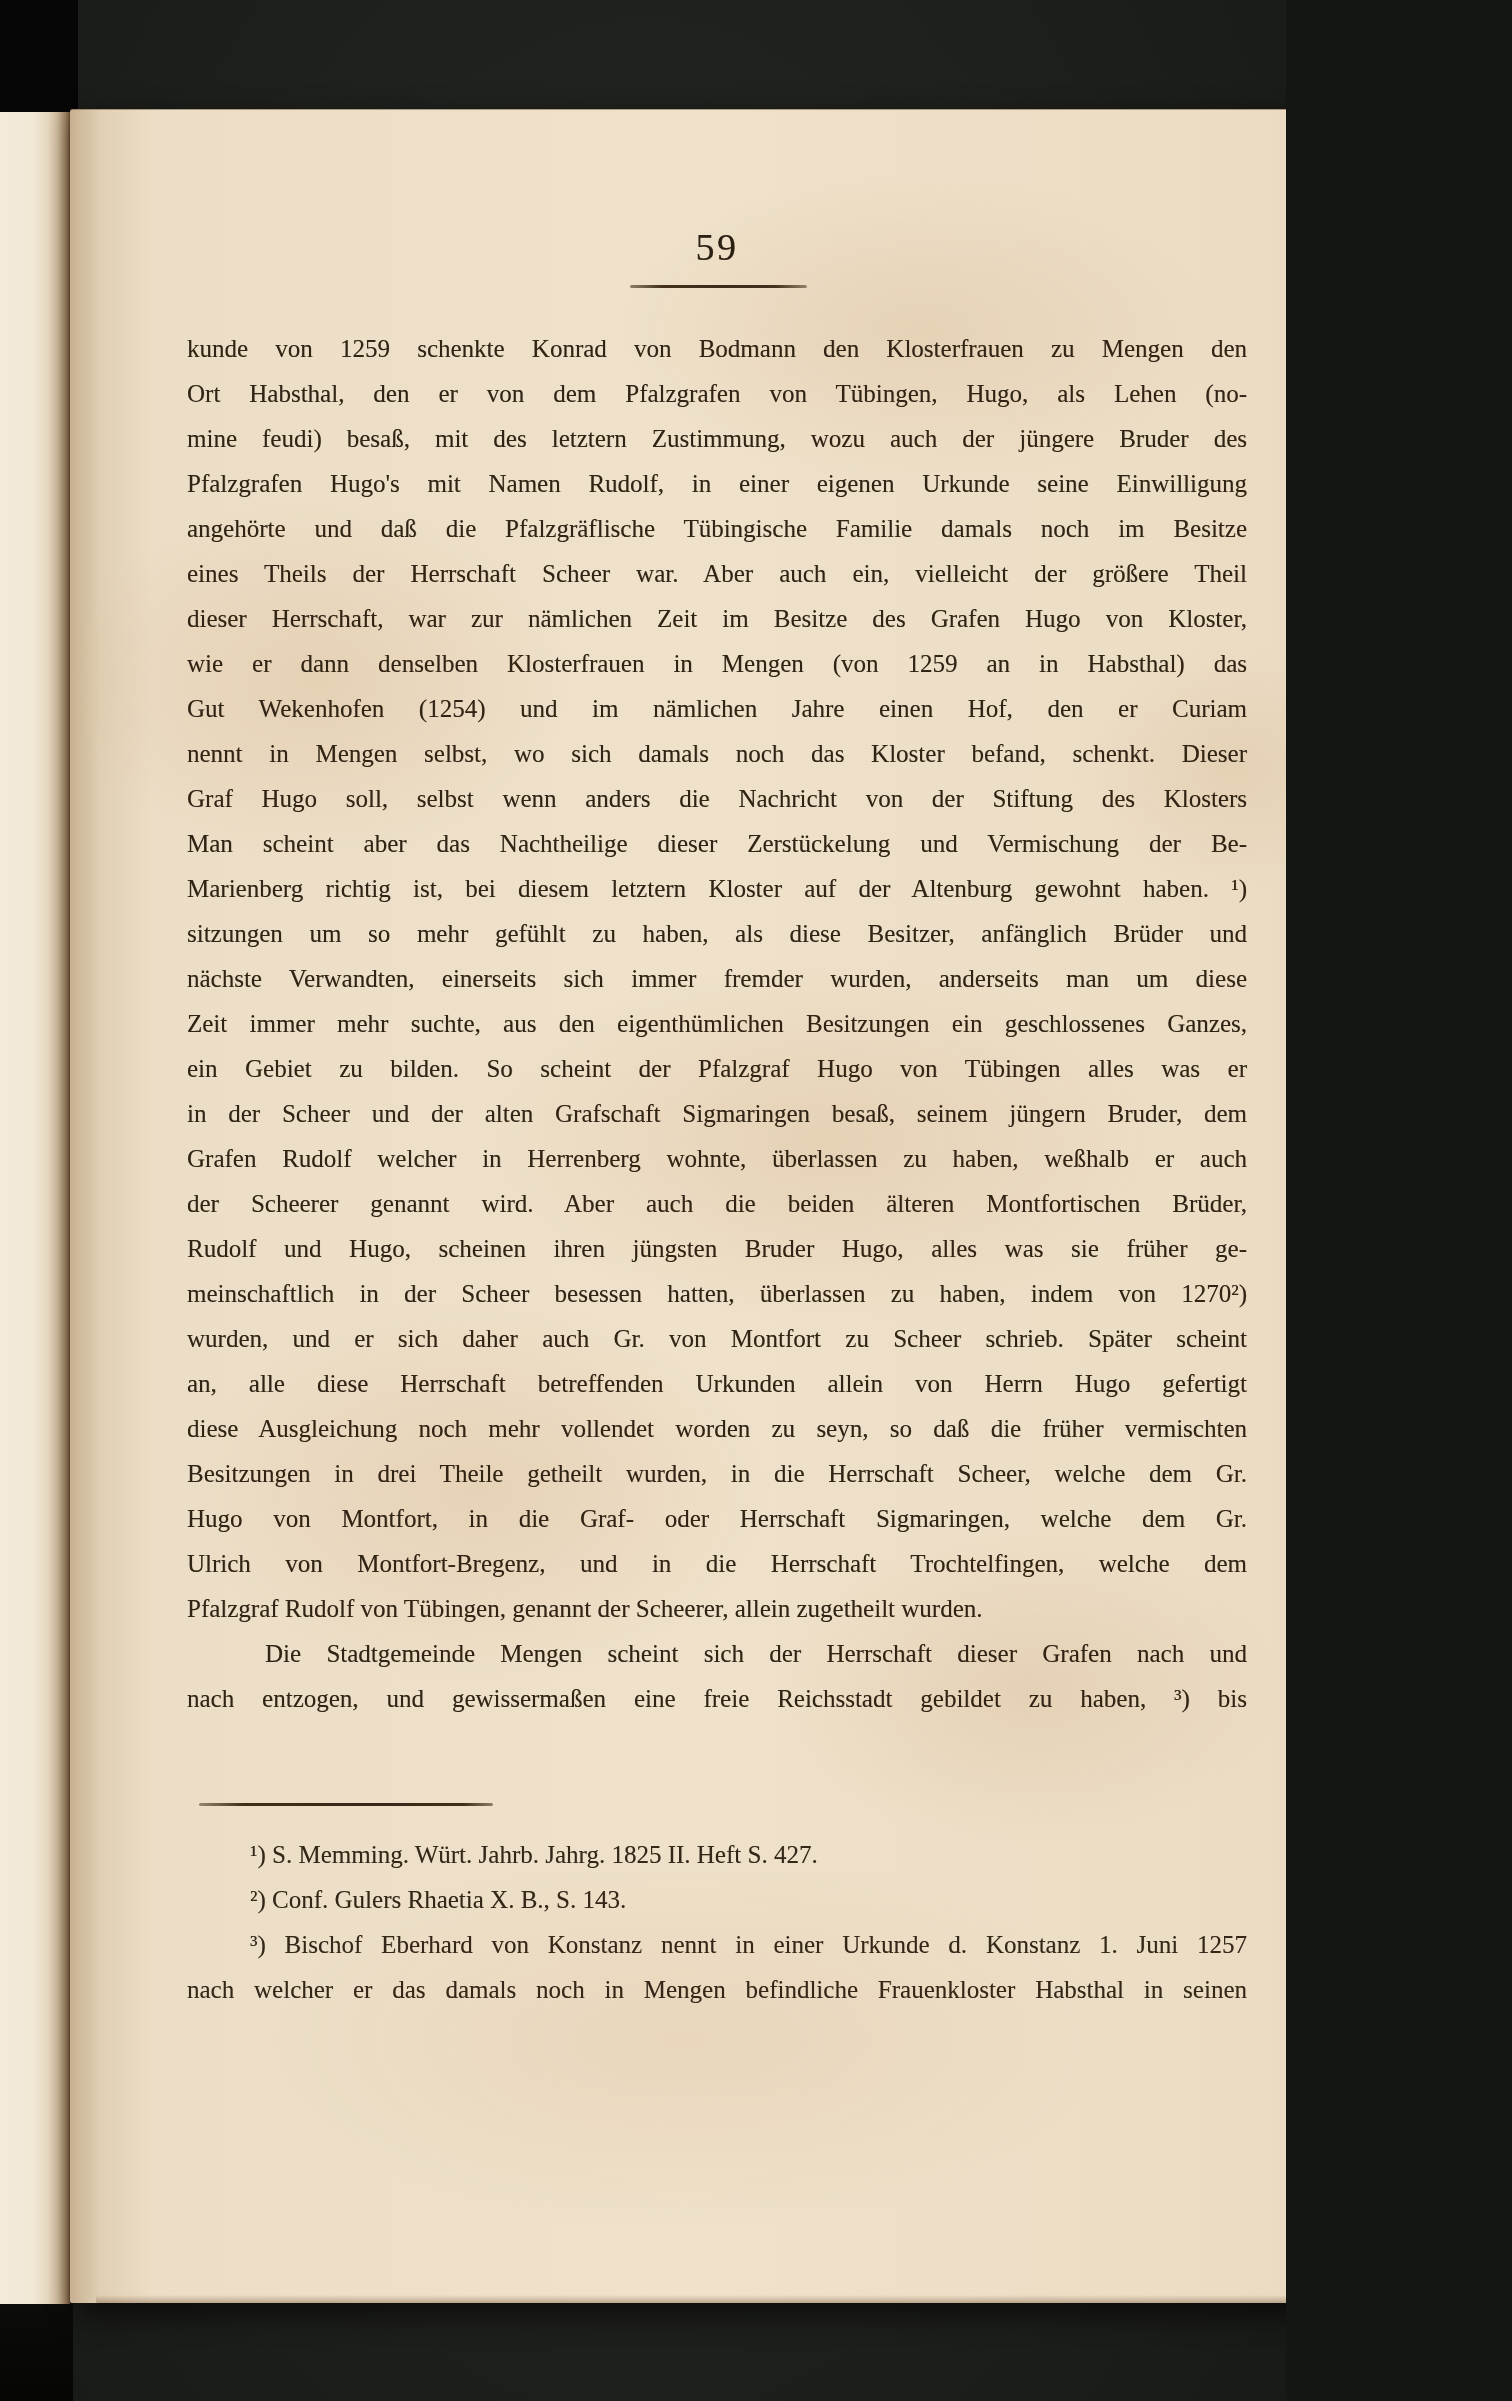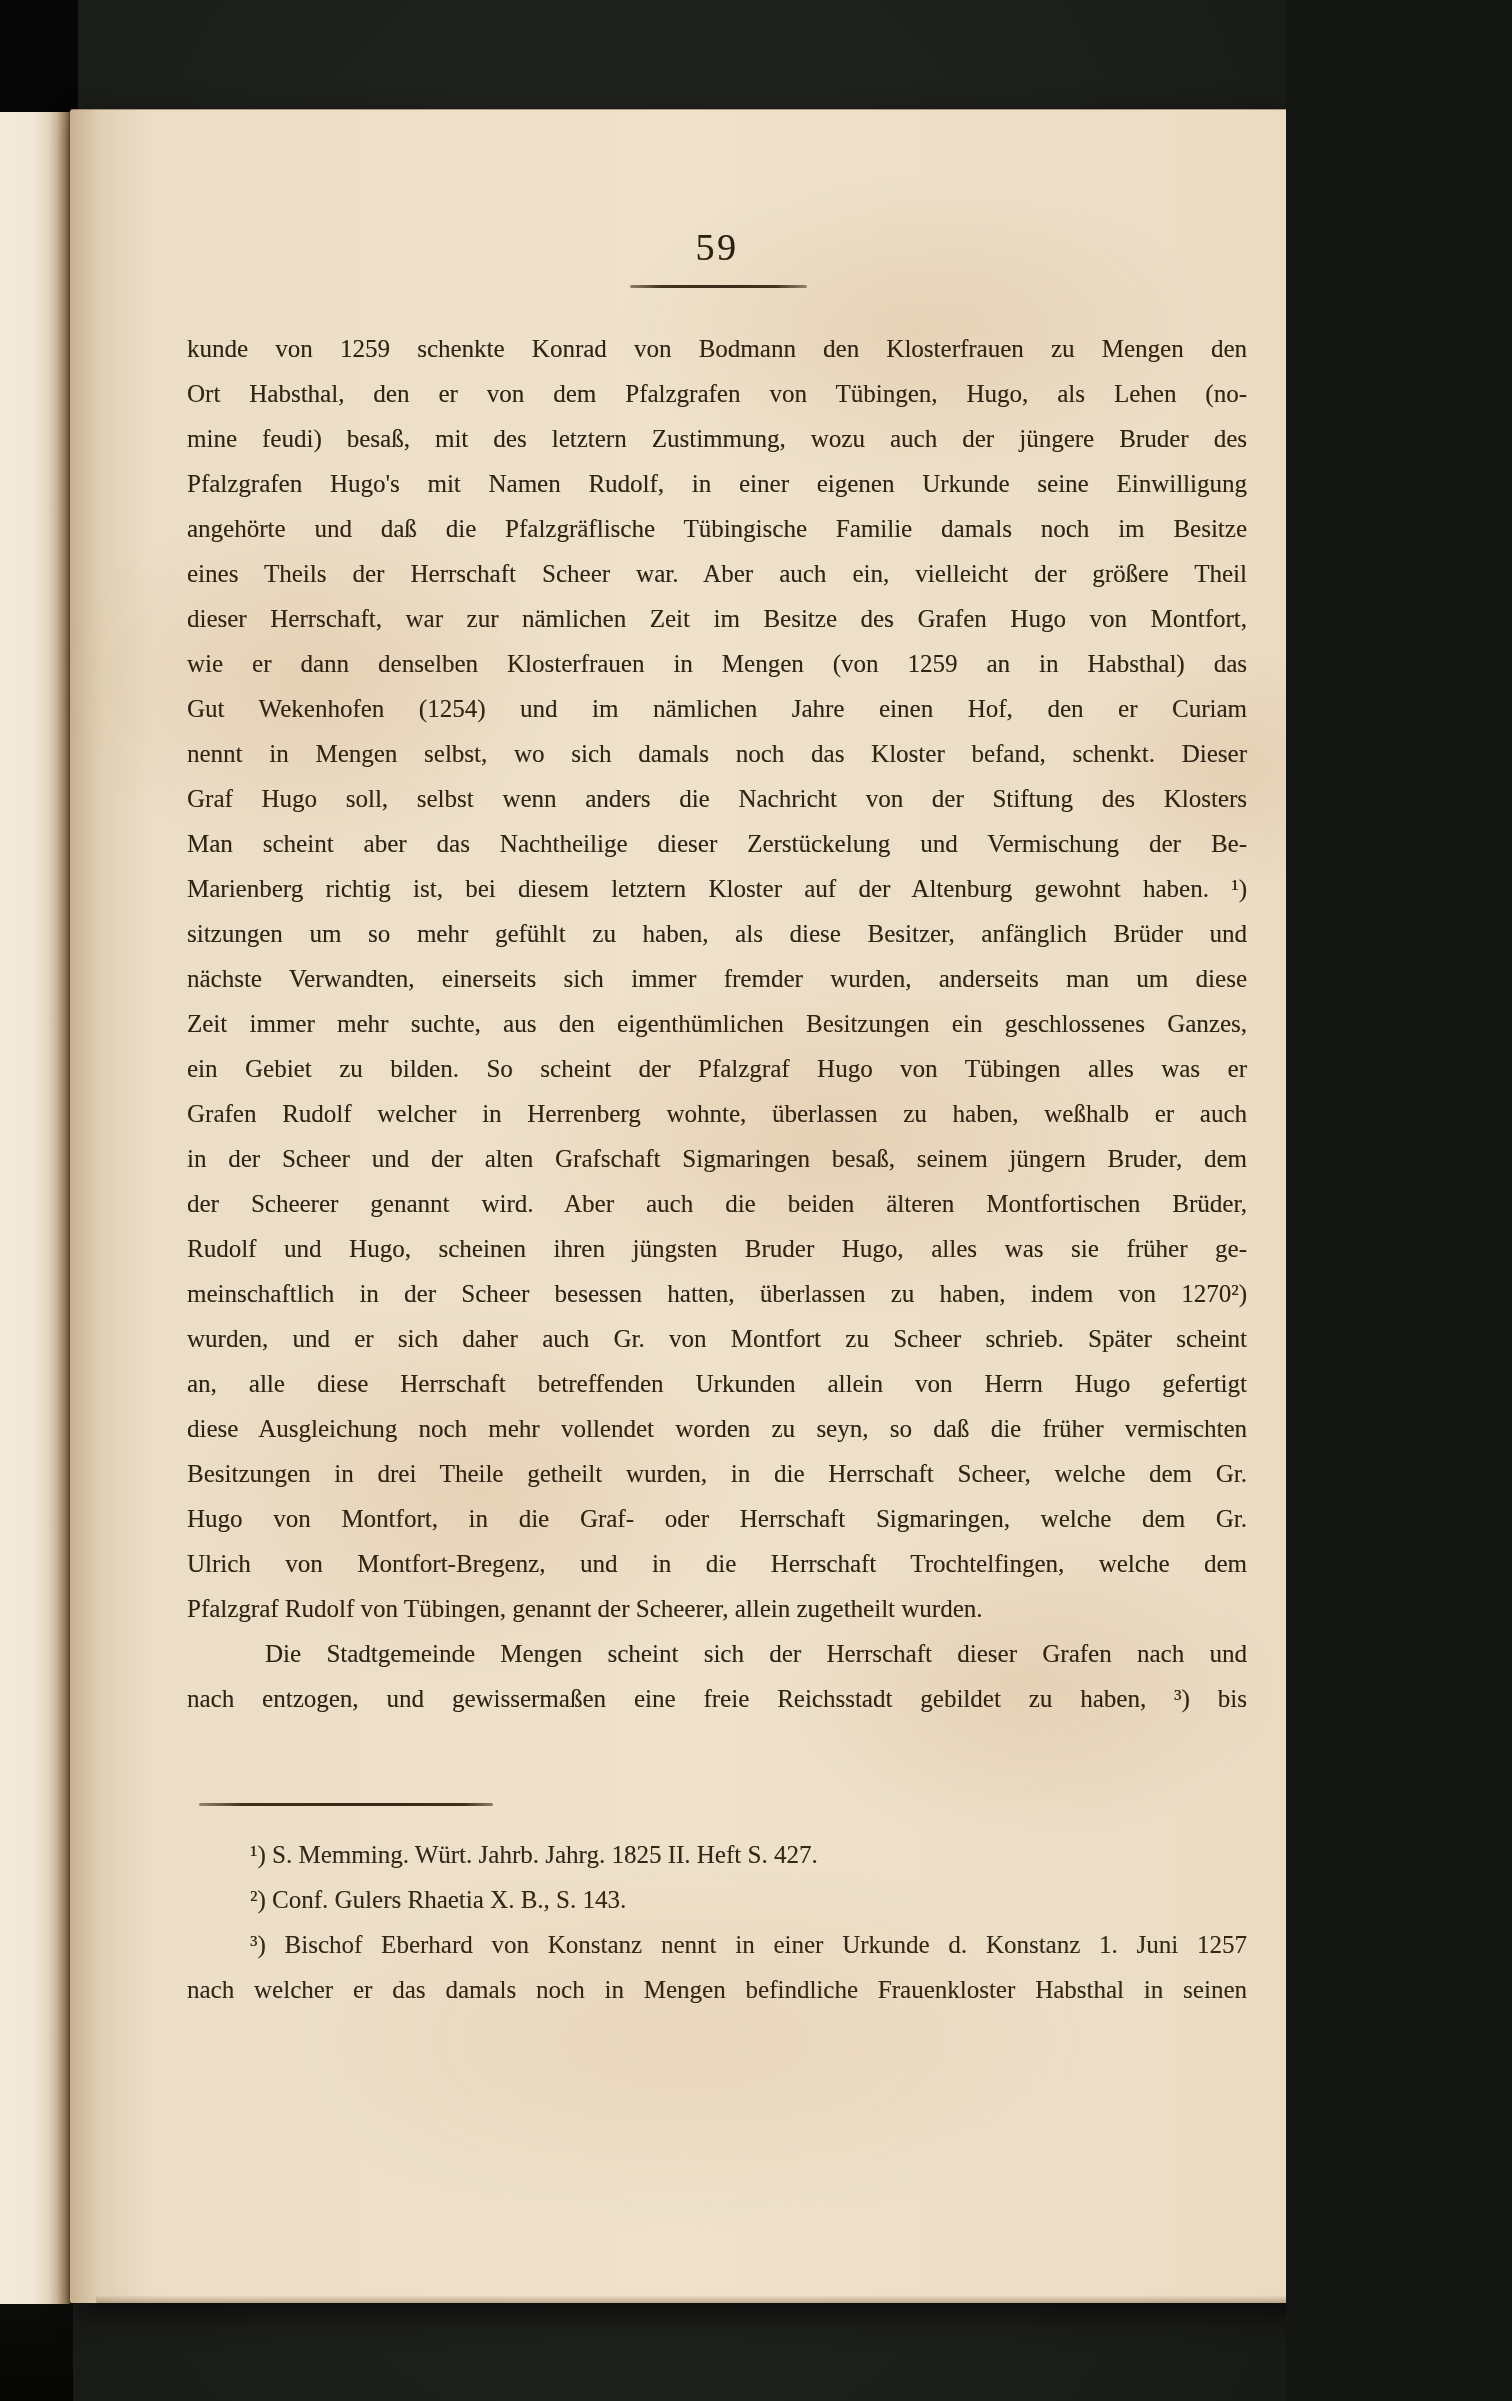--- a/index.html
+++ b/index.html
@@ -141,33 +141,33 @@
   <div class="pageno">59</div>
   <div class="header-rule"></div>
 
   <div class="body-text">
     <div class="bline">kunde von 1259 schenkte Konrad von Bodmann den Klosterfrauen zu Mengen den</div>
     <div class="bline">Ort Habsthal, den er von dem Pfalzgrafen von Tübingen, Hugo, als Lehen (no-</div>
     <div class="bline">mine feudi) besaß, mit des letztern Zustimmung, wozu auch der jüngere Bruder des</div>
     <div class="bline">Pfalzgrafen Hugo's mit Namen Rudolf, in einer eigenen Urkunde seine Einwilligung</div>
     <div class="bline">angehörte und daß die Pfalzgräflische Tübingische Familie damals noch im Besitze</div>
     <div class="bline">eines Theils der Herrschaft Scheer war. Aber auch ein, vielleicht der größere Theil</div>
-    <div class="bline">dieser Herrschaft, war zur nämlichen Zeit im Besitze des Grafen Hugo von Montfort,</div>
+    <div class="bline">dieser Herrschaft, war zur nämlichen Zeit im Besitze des Grafen Hugo von Kloster,</div>
     <div class="bline">wie er dann denselben Klosterfrauen in Mengen (von 1259 an in Habsthal) das</div>
     <div class="bline">Gut Wekenhofen (1254) und im nämlichen Jahre einen Hof, den er Curiam</div>
     <div class="bline">nennt in Mengen selbst, wo sich damals noch das Kloster befand, schenkt. Dieser</div>
     <div class="bline">Graf Hugo soll, selbst wenn anders die Nachricht von der Stiftung des Klosters</div>
     <div class="bline">Man scheint aber das Nachtheilige dieser Zerstückelung und Vermischung der Be-</div>
     <div class="bline">Marienberg richtig ist, bei diesem letztern Kloster auf der Altenburg gewohnt haben. ¹)</div>
     <div class="bline">sitzungen um so mehr gefühlt zu haben, als diese Besitzer, anfänglich Brüder und</div>
     <div class="bline">nächste Verwandten, einerseits sich immer fremder wurden, anderseits man um diese</div>
     <div class="bline">Zeit immer mehr suchte, aus den eigenthümlichen Besitzungen ein geschlossenes Ganzes,</div>
     <div class="bline">ein Gebiet zu bilden. So scheint der Pfalzgraf Hugo von Tübingen alles was er</div>
+    <div class="bline">in der Scheer und der alten Grafschaft Sigmaringen besaß, seinem jüngern Bruder, dem</div>
     <div class="bline">Grafen Rudolf welcher in Herrenberg wohnte, überlassen zu haben, weßhalb er auch</div>
-    <div class="bline">in der Scheer und der alten Grafschaft Sigmaringen besaß, seinem jüngern Bruder, dem</div>
     <div class="bline">der Scheerer genannt wird. Aber auch die beiden älteren Montfortischen Brüder,</div>
     <div class="bline">Rudolf und Hugo, scheinen ihren jüngsten Bruder Hugo, alles was sie früher ge-</div>
     <div class="bline">meinschaftlich in der Scheer besessen hatten, überlassen zu haben, indem von 1270²)</div>
     <div class="bline">wurden, und er sich daher auch Gr. von Montfort zu Scheer schrieb. Später scheint</div>
     <div class="bline">an, alle diese Herrschaft betreffenden Urkunden allein von Herrn Hugo gefertigt</div>
     <div class="bline">diese Ausgleichung noch mehr vollendet worden zu seyn, so daß die früher vermischten</div>
     <div class="bline">Besitzungen in drei Theile getheilt wurden, in die Herrschaft Scheer, welche dem Gr.</div>
     <div class="bline">Hugo von Montfort, in die Graf- oder Herrschaft Sigmaringen, welche dem Gr.</div>
     <div class="bline">Ulrich von Montfort-Bregenz, und in die Herrschaft Trochtelfingen, welche dem</div>
     <div class="bline noj">Pfalzgraf Rudolf von Tübingen, genannt der Scheerer, allein zugetheilt wurden.</div>

